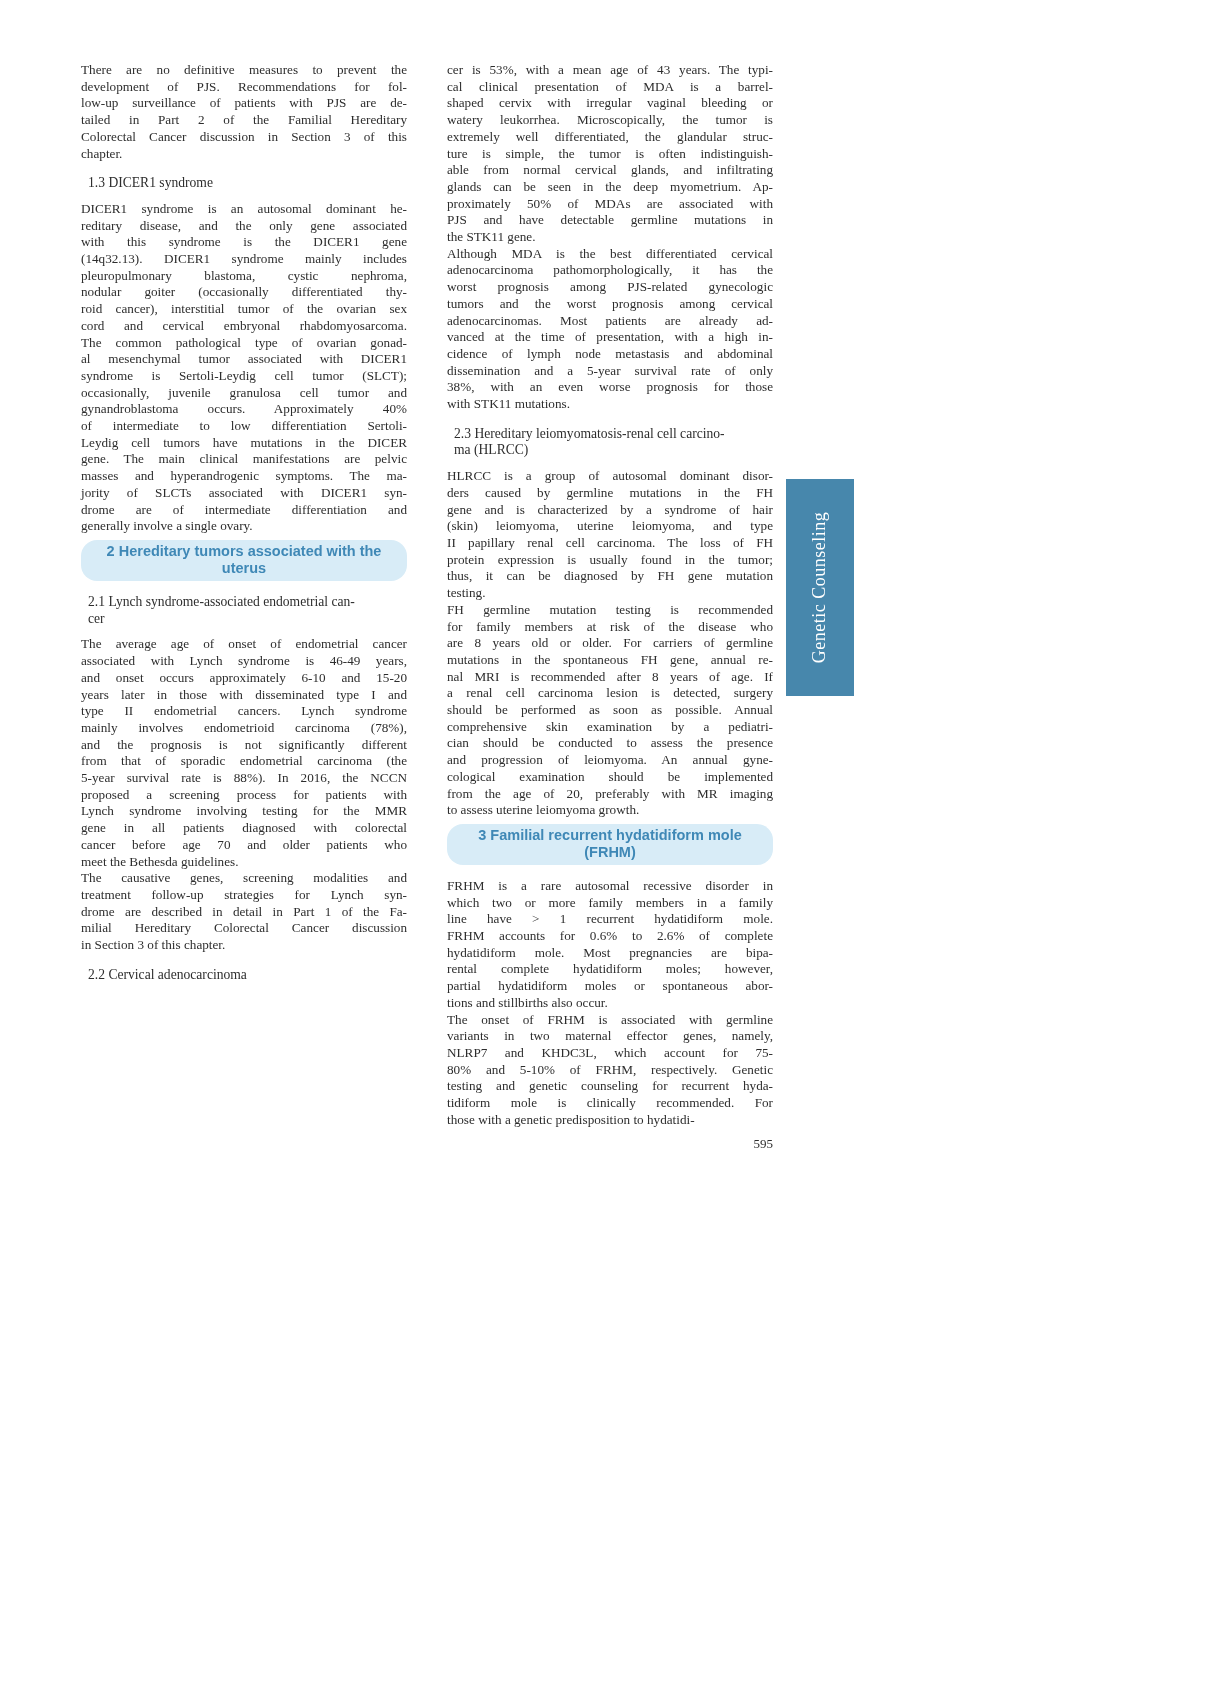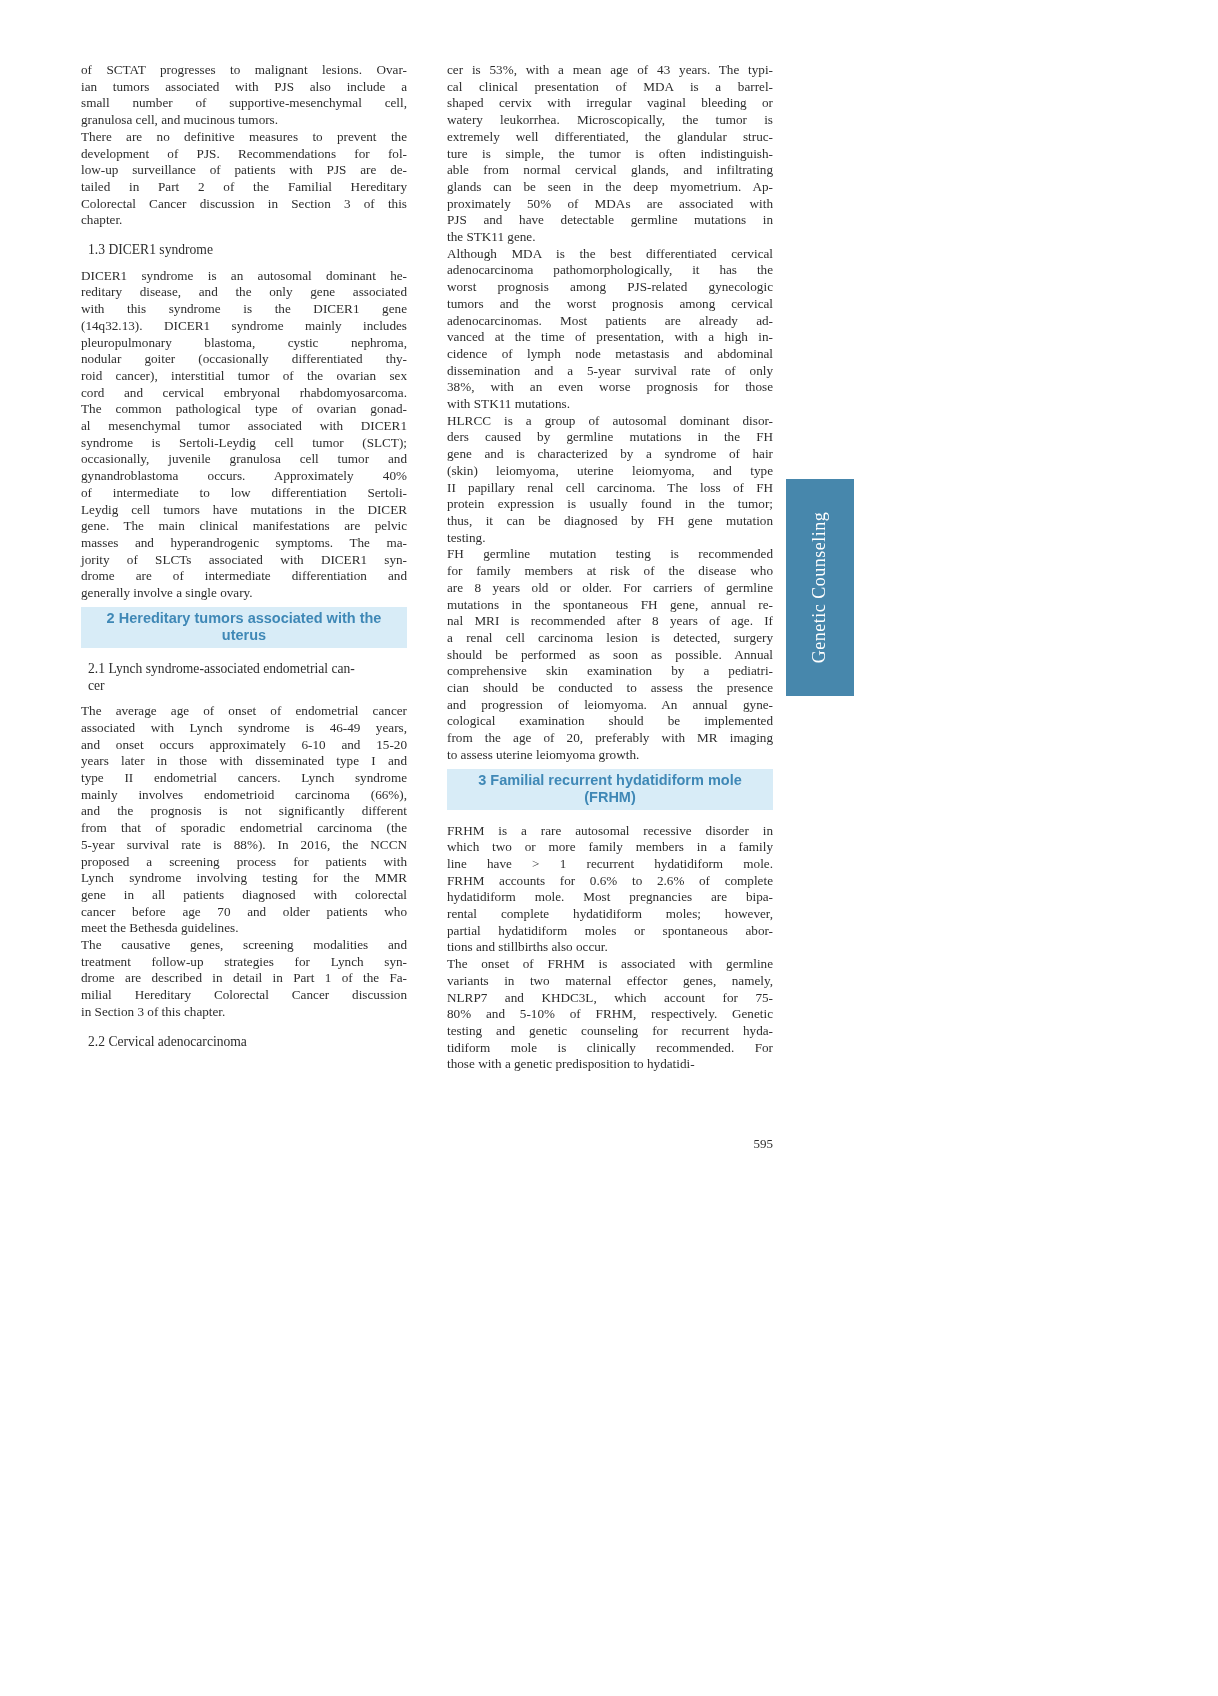--- a/index.html
+++ b/index.html
@@ -22,20 +22,21 @@
   .block-sub{margin:13px 7px 9px;font-size:13.6px;}
   .block-box{
     background:var(--heading-bg,#d8ecf7);
     color:var(--heading-text,#3f88b6);
     font-family:"Liberation Sans", sans-serif;
     font-weight:700;
     font-size:14.5px;line-height:17.5px;
     text-align:center;
     padding:3px 8px;
     margin:5px 0 13px;
+    border-radius:16px;
   }
   .block-box .ln{text-align:center;min-height:17.5px;}
   .side-tab{
     position:absolute;left:786px;top:479px;width:68px;height:217px;
     background:var(--tab-bg,#4787ac);
     display:flex;align-items:center;justify-content:center;
   }
   .side-tab-label{
     transform:rotate(-90deg);
     white-space:nowrap;
@@ -47,26 +48,20 @@
   .page-number{
     position:absolute;left:645px;top:1136px;width:128px;
     text-align:right;font-size:13px;
   }
 </style>
 </head>
 <body>
 
 <div class="sheet">
   <div class="col col-left">
-      <div class="block-para">
-        <div class="ln just">of SCTAT progresses to malignant lesions. Ovar-</div>
-        <div class="ln just">ian tumors associated with PJS also include a</div>
-        <div class="ln just">small number of supportive-mesenchymal cell,</div>
-        <div class="ln">granulosa cell, and mucinous tumors.</div>
-      </div>
       <div class="block-para">
         <div class="ln just">There are no definitive measures to prevent the</div>
         <div class="ln just">development of PJS. Recommendations for fol-</div>
         <div class="ln just">low-up surveillance of patients with PJS are de-</div>
         <div class="ln just">tailed in Part 2 of the Familial Hereditary</div>
         <div class="ln just">Colorectal Cancer discussion in Section 3 of this</div>
         <div class="ln">chapter.</div>
       </div>
       <div class="block-sub">
         <div class="ln">1.3 DICER1 syndrome</div>
@@ -100,21 +95,21 @@
       <div class="block-sub">
         <div class="ln">2.1 Lynch syndrome-associated endometrial can-</div>
         <div class="ln">cer</div>
       </div>
       <div class="block-para">
         <div class="ln just">The average age of onset of endometrial cancer</div>
         <div class="ln just">associated with Lynch syndrome is 46-49 years,</div>
         <div class="ln just">and onset occurs approximately 6-10 and 15-20</div>
         <div class="ln just">years later in those with disseminated type I and</div>
         <div class="ln just">type II endometrial cancers. Lynch syndrome</div>
-        <div class="ln just">mainly involves endometrioid carcinoma (66%),</div>
+        <div class="ln just">mainly involves endometrioid carcinoma (78%),</div>
         <div class="ln just">and the prognosis is not significantly different</div>
         <div class="ln just">from that of sporadic endometrial carcinoma (the</div>
         <div class="ln just">5-year survival rate is 88%). In 2016, the NCCN</div>
         <div class="ln just">proposed a screening process for patients with</div>
         <div class="ln just">Lynch syndrome involving testing for the MMR</div>
         <div class="ln just">gene in all patients diagnosed with colorectal</div>
         <div class="ln just">cancer before age 70 and older patients who</div>
         <div class="ln">meet the Bethesda guidelines.</div>
       </div>
       <div class="block-para">
@@ -146,20 +141,24 @@
         <div class="ln just">Although MDA is the best differentiated cervical</div>
         <div class="ln just">adenocarcinoma pathomorphologically, it has the</div>
         <div class="ln just">worst prognosis among PJS-related gynecologic</div>
         <div class="ln just">tumors and the worst prognosis among cervical</div>
         <div class="ln just">adenocarcinomas. Most patients are already ad-</div>
         <div class="ln just">vanced at the time of presentation, with a high in-</div>
         <div class="ln just">cidence of lymph node metastasis and abdominal</div>
         <div class="ln just">dissemination and a 5-year survival rate of only</div>
         <div class="ln just">38%, with an even worse prognosis for those</div>
         <div class="ln">with STK11 mutations.</div>
+      </div>
+      <div class="block-sub">
+        <div class="ln">2.3 Hereditary leiomyomatosis-renal cell carcino-</div>
+        <div class="ln">ma (HLRCC)</div>
       </div>
       <div class="block-para">
         <div class="ln just">HLRCC is a group of autosomal dominant disor-</div>
         <div class="ln just">ders caused by germline mutations in the FH</div>
         <div class="ln just">gene and is characterized by a syndrome of hair</div>
         <div class="ln just">(skin) leiomyoma, uterine leiomyoma, and type</div>
         <div class="ln just">II papillary renal cell carcinoma. The loss of FH</div>
         <div class="ln just">protein expression is usually found in the tumor;</div>
         <div class="ln just">thus, it can be diagnosed by FH gene mutation</div>
         <div class="ln">testing.</div>

